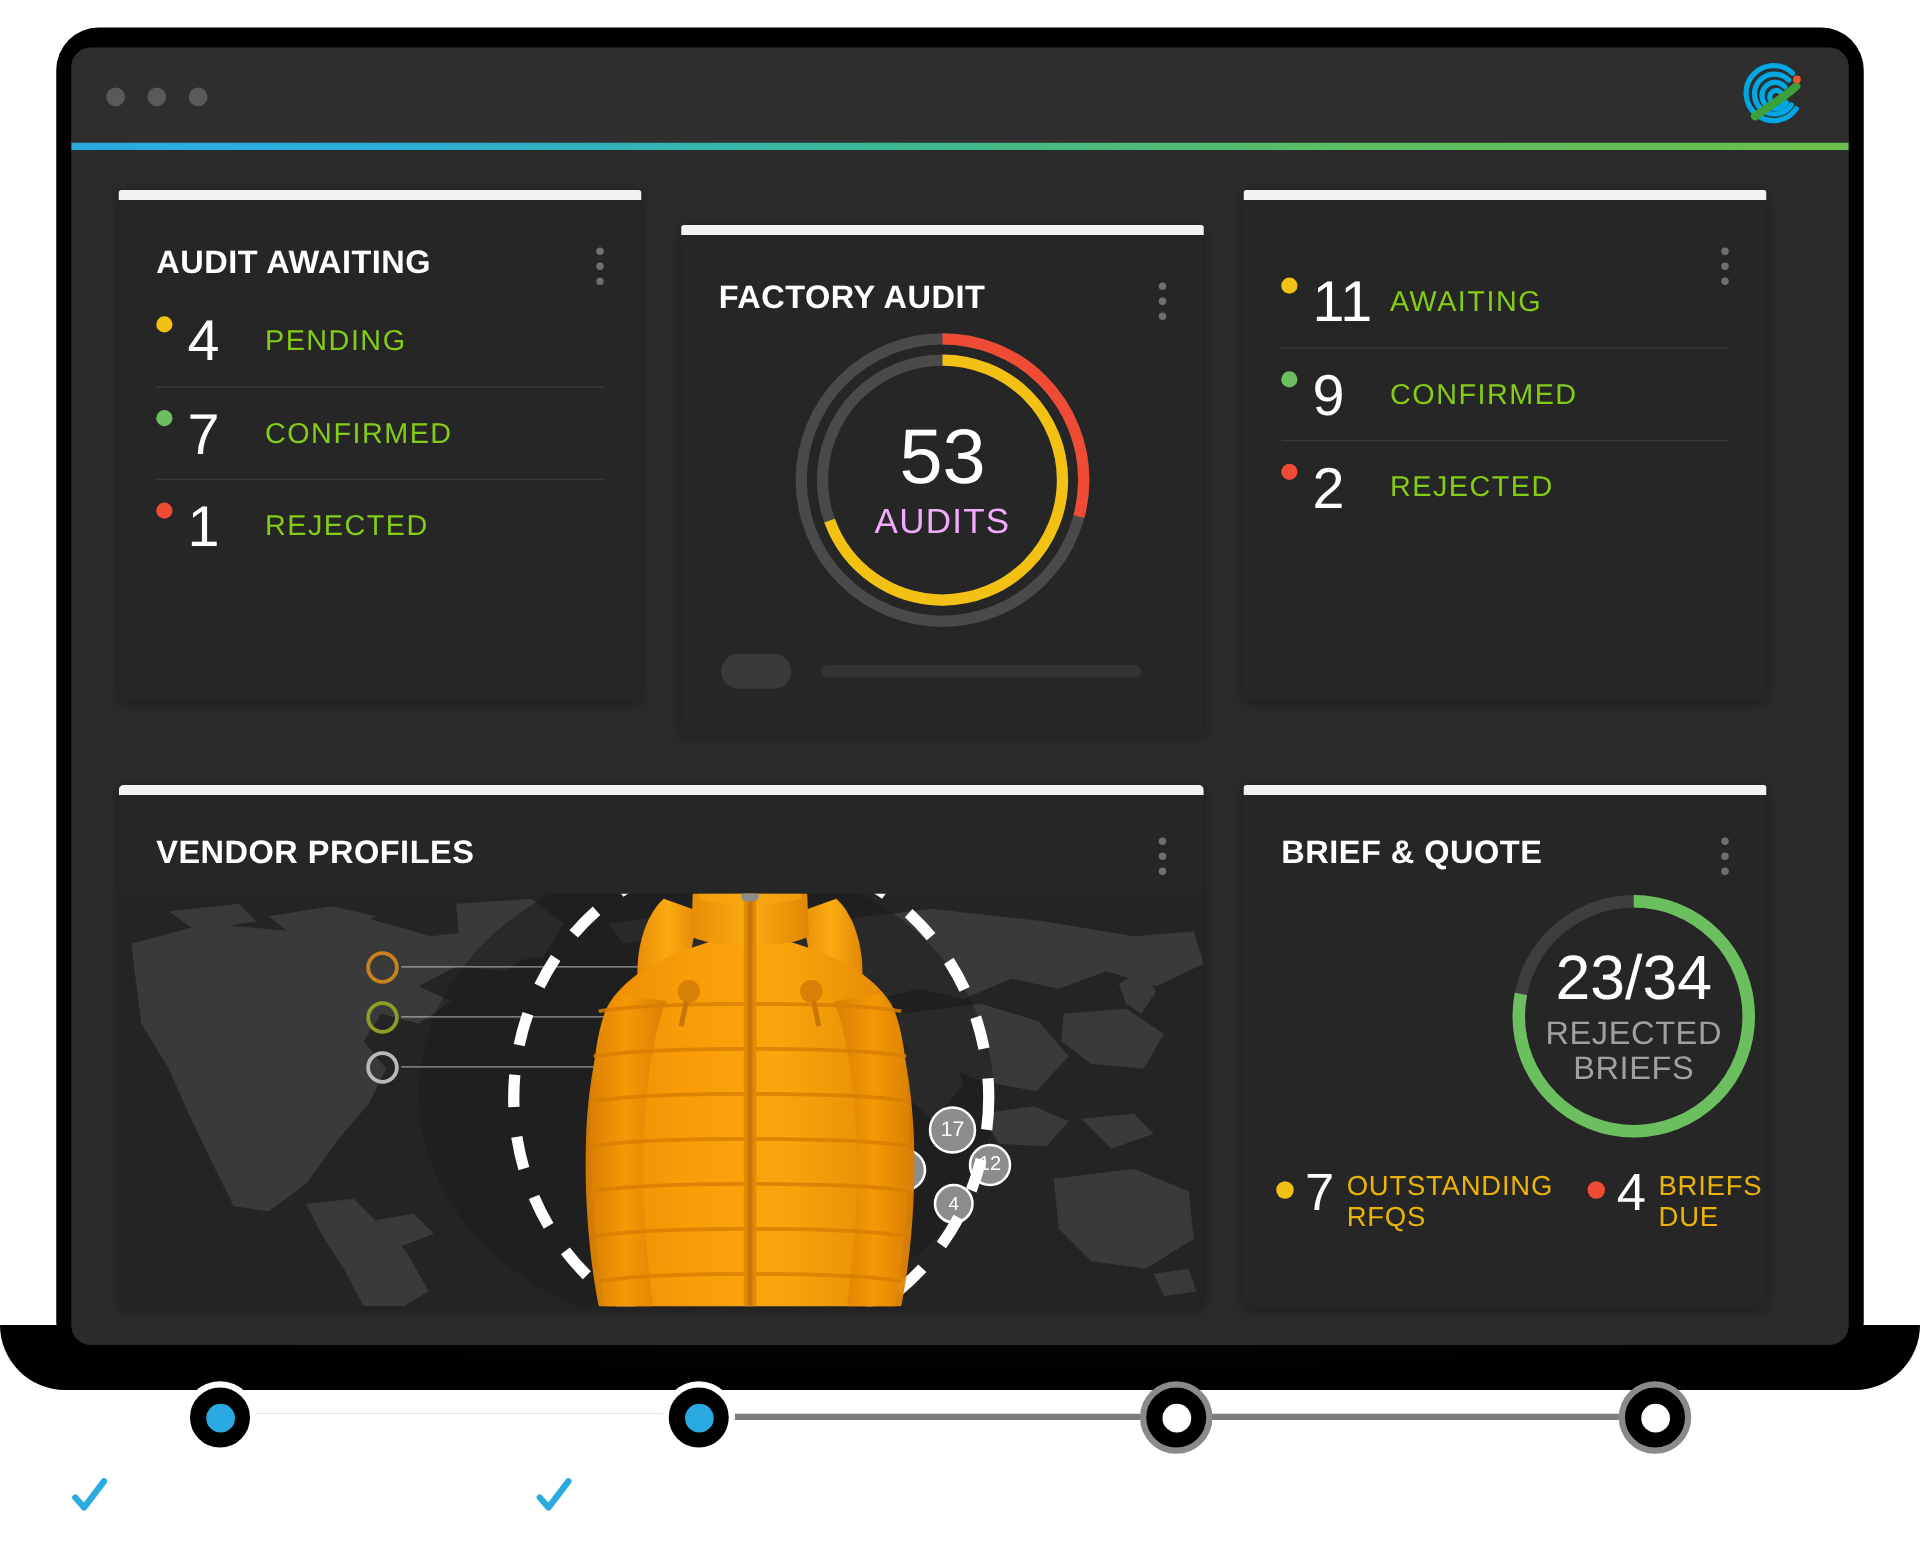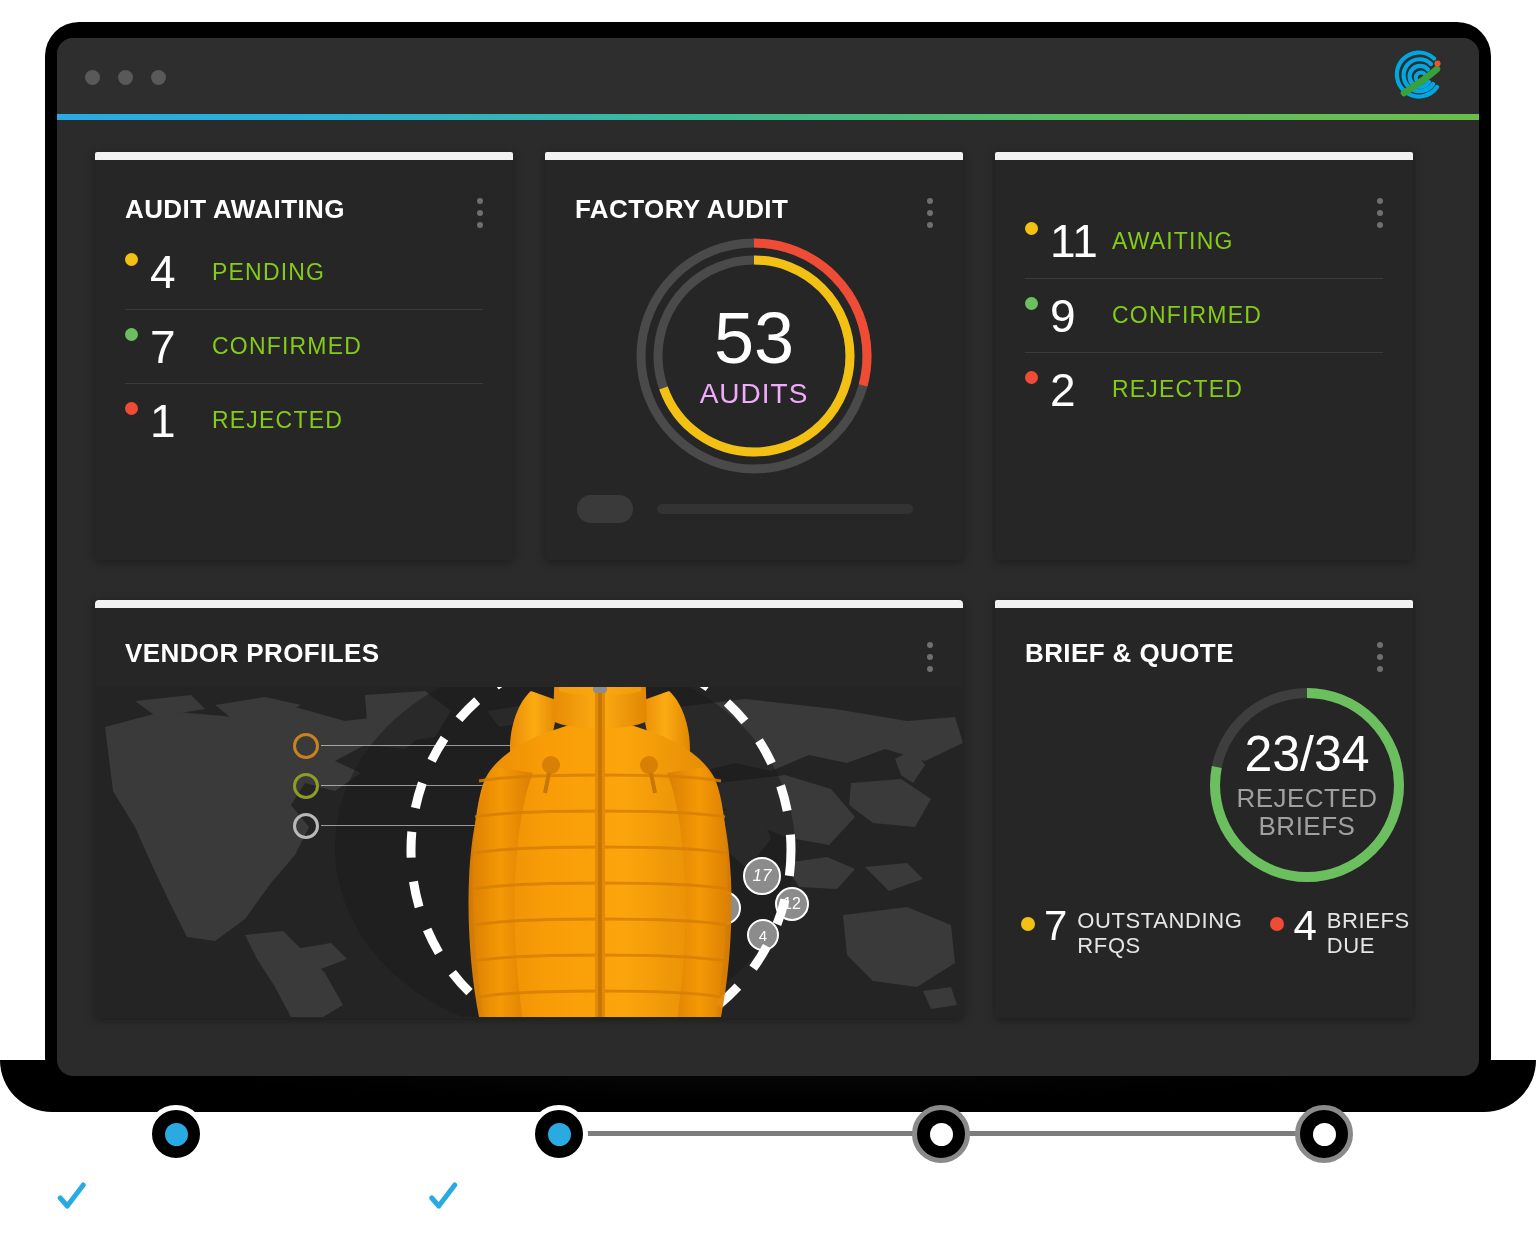--- a/index.html
+++ b/index.html
@@ -109,21 +109,21 @@
   .dash-circle {
     position:absolute; left:0; top:0; width:420px; height:440px;
   }
   .jacket-svg { position:absolute; left:44px; top:4px; width:330px; height:430px; }
 
   
   .bq-stats { display:flex; gap:28px; padding:0 26px; align-items:flex-start; }
   .bq-item { display:flex; align-items:flex-start; }
   .bq-bullet { width:14px; height:14px; border-radius:50%; margin-top:12px; flex:0 0 auto; }
   .bq-num { color:#ffffff; font-size:42px; font-weight:300; line-height:1; margin:0 10px 0 9px; }
-  .bq-lbl { color:#e5e5e5; font-size:22px; letter-spacing:0.6px; line-height:1.15; padding-top:3px; }
+  .bq-lbl { color:#eab308; font-size:22px; letter-spacing:0.6px; line-height:1.15; padding-top:3px; }
 
   
   .stepper { position:absolute; left:0; top:1098px; width:1536px; height:143px; }
   .step-track {
     position:absolute; left:176px; top:33px; width:1148px; height:5px; background:#7d7d7d;
   }
   .step-track-done {
     position:absolute; left:176px; top:33px; width:383px; height:5px; background:#ffffff;
   }
   .step {
@@ -202,21 +202,21 @@
               <span class="stat-lbl">CONFIRMED</span>
             </div>
             <div class="stat">
               <span class="bullet" style="background:#ef4b35"></span>
               <span class="stat-num">1</span>
               <span class="stat-lbl">REJECTED</span>
             </div>
           </div>
         </div>
 
-        <div class="card" style="width:418px;height:408px;">
+        <div class="card" style="width:418px;height:408px;margin-top:28px;">
           <div class="card-top"></div>
           <div class="card-head">
             <div class="card-title">FACTORY AUDIT</div>
             <div class="kebab">
                 <i></i>
                 <i></i>
                 <i></i>
               </div>
           </div>
 
@@ -226,21 +226,21 @@
 
                 <circle cx="125" cy="125" r="113" fill="none" stroke="#4a4a4a" stroke-width="9"></circle>
 
                 <circle cx="125" cy="125" r="113" fill="none" stroke="#ef4b35" stroke-width="9" stroke-dasharray="207 503" stroke-dashoffset="0" transform="rotate(-90 125 125)" stroke-linecap="butt"></circle>
 
                 <circle cx="125" cy="125" r="96" fill="none" stroke="#4a4a4a" stroke-width="9"></circle>
 
                 <circle cx="125" cy="125" r="96" fill="none" stroke="#f3c114" stroke-width="9" stroke-dasharray="419 604" stroke-dashoffset="0" transform="rotate(-90 125 125)" stroke-linecap="butt"></circle>
               </svg>
               <div class="gauge-center">
-                <div class="gauge-big" style="font-size:72px;">53</div>
+                <div class="gauge-big" style="font-size:62px;">53</div>
                 <div class="gauge-sub" style="font-size:28px;margin-top:4px;">AUDITS</div>
               </div>
             </div>
           </div>
 
           <div class="skeleton" style="margin-top:14px;">
             <div class="sk-pill"></div>
             <div class="sk-bar"></div>
           </div>
         </div>
@@ -334,21 +334,21 @@
             </div>
             <div class="marker" style="left:198px;top:86px;">
               <div class="ring" style="border-color:#8f9c27;"></div>
               <div class="lead" style="width:196px;"></div>
             </div>
             <div class="marker" style="left:198px;top:126px;">
               <div class="ring" style="border-color:#b9b9b9;"></div>
               <div class="lead" style="width:196px;"></div>
             </div>
 
-            <div class="cluster" style="left:648px;top:170px;width:38px;height:38px;font-size:17px;font-style:italic;">
+            <div class="cluster" style="left:648px;top:170px;width:38px;height:38px;font-size:17px;">
               <span>17</span>
             </div>
             <div class="cluster" style="left:680px;top:200px;width:34px;height:34px;font-size:16px;">
               <span>12</span>
             </div>
             <div class="cluster" style="left:612px;top:204px;width:34px;height:34px;font-size:16px;">
               <span>5</span>
             </div>
             <div class="cluster" style="left:652px;top:232px;width:32px;height:32px;font-size:15px;">
               <span>4</span>

